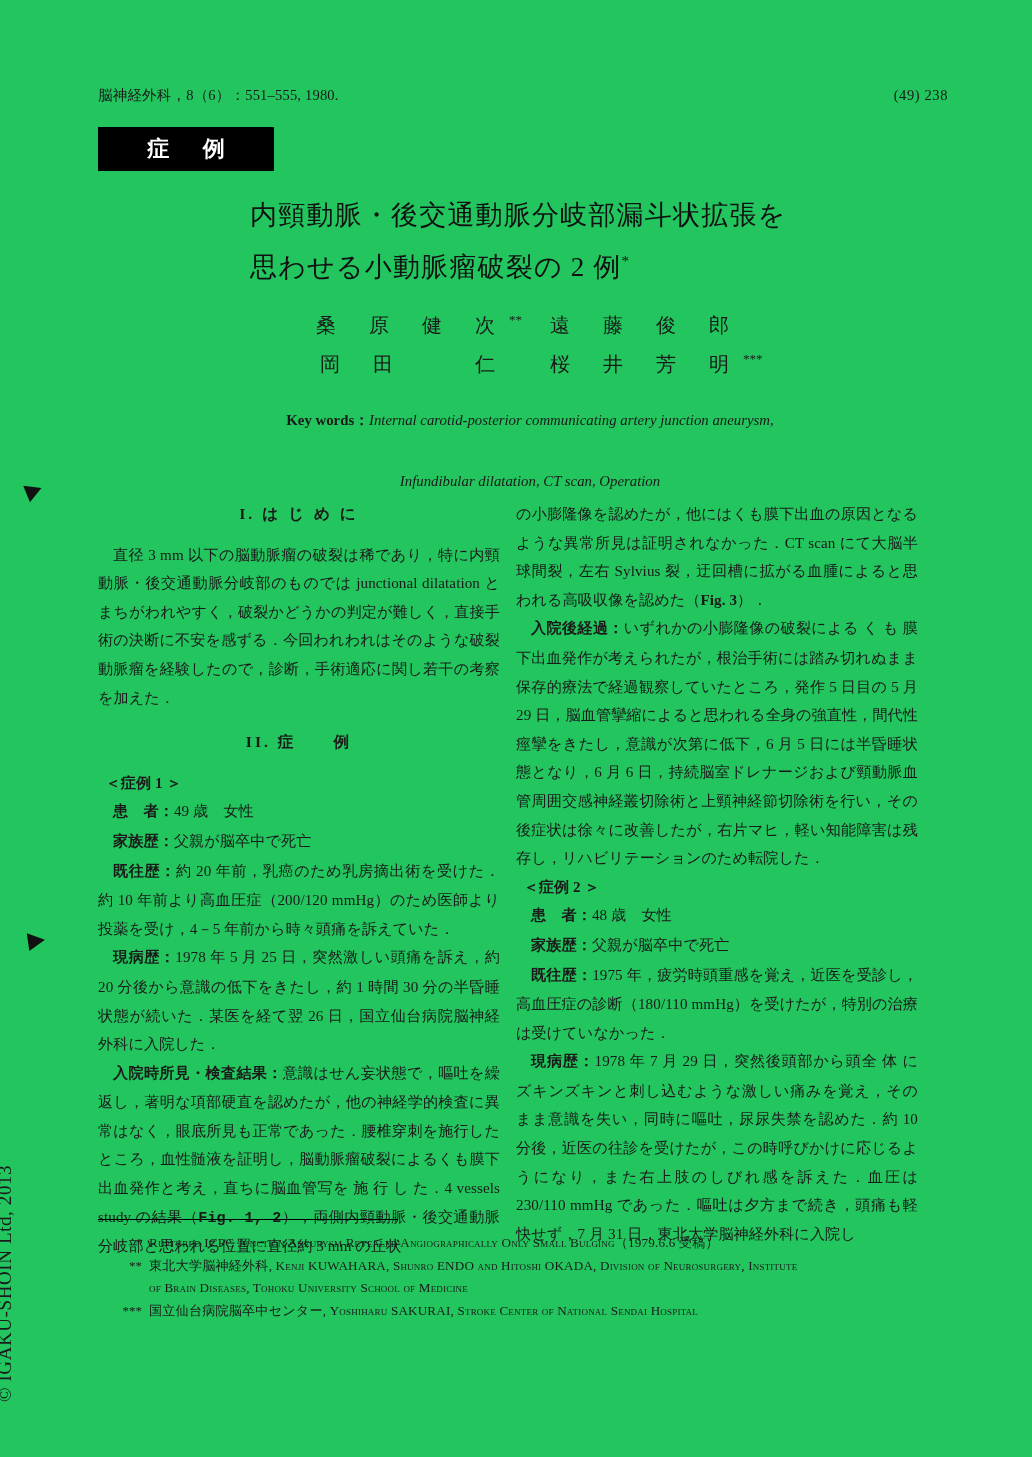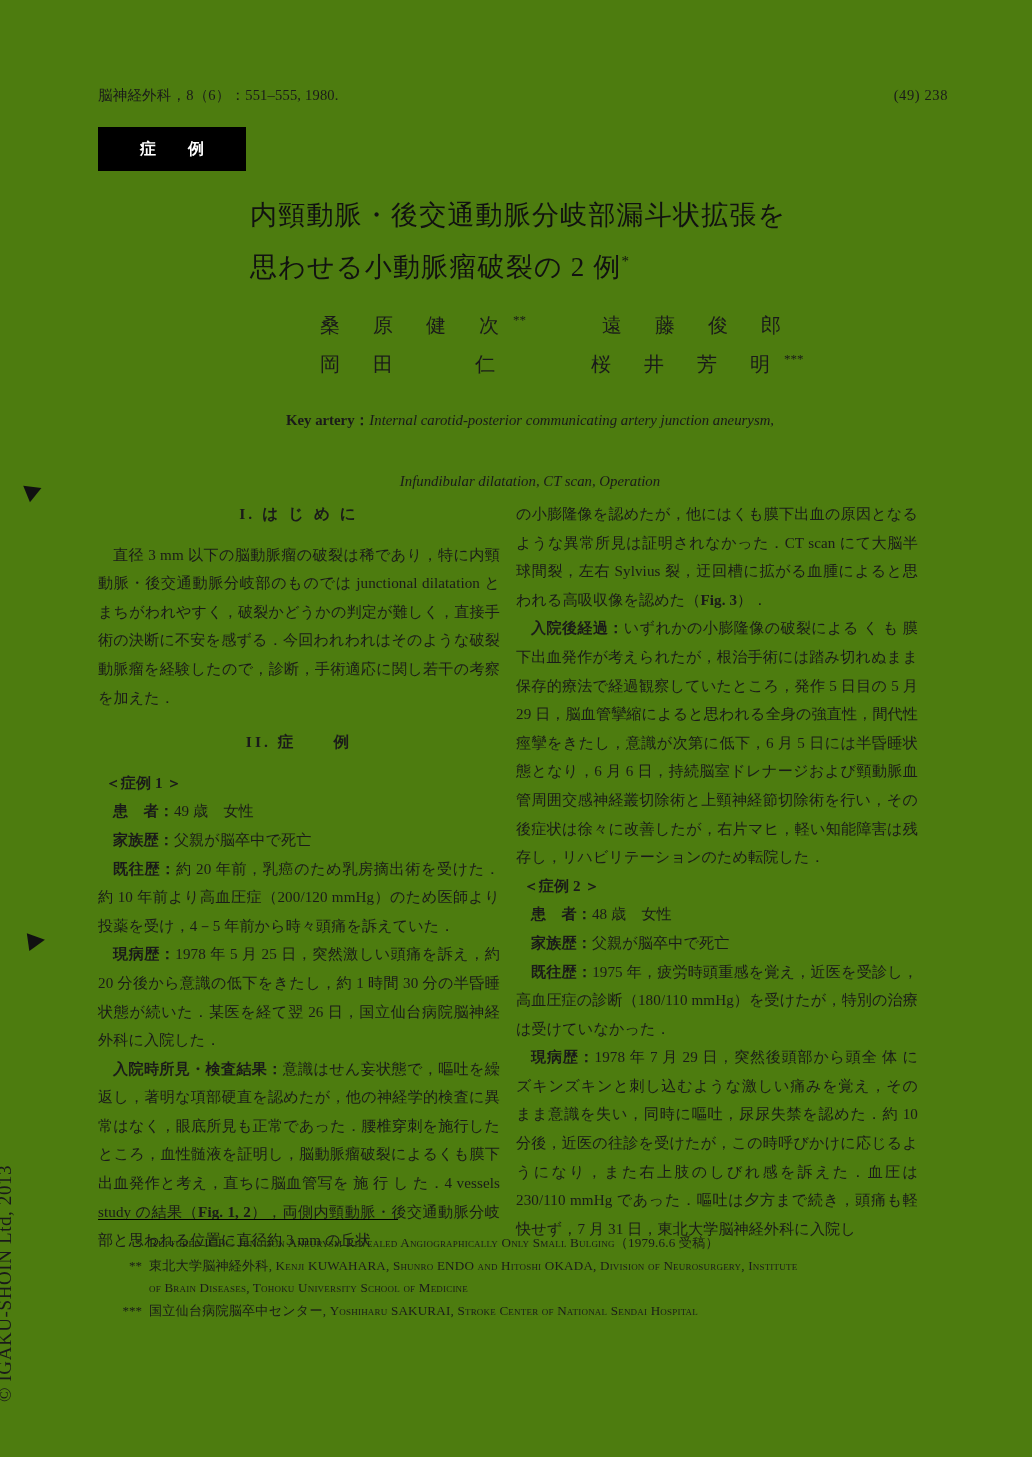--- a/index.html
+++ b/index.html
@@ -13,21 +13,21 @@
     height: 1457px;
     position: relative;
     font-family: "Liberation Serif", "DejaVu Serif", serif;
     color: #1a1a1a;
     overflow: hidden;
   }
 
   .page {
     position: absolute;
     inset: 0;
-    background: #4d7c0f;
+    background: #22c55e;
   }
 
   
   .running-head {
     position: absolute;
     top: 86px;
     left: 98px;
     right: 84px;
     display: flex;
     justify-content: space-between;
@@ -36,28 +36,28 @@
     letter-spacing: .2px;
   }
   .running-head .cite { white-space: nowrap; }
   .running-head .folio { white-space: nowrap; letter-spacing: .6px; }
 
   
   .badge {
     position: absolute;
     top: 127px;
     left: 98px;
-    width: 148px;
+    width: 176px;
     height: 44px;
     background: #000;
     color: #fff;
     display: flex;
     align-items: center;
     justify-content: center;
-    font-size: 16px;
+    font-size: 22px;
     letter-spacing: 14px;
     text-indent: 14px;
     font-weight: 600;
   }
 
   
   .title-block {
     position: absolute;
     top: 192px;
     left: 250px;
@@ -76,25 +76,24 @@
 
   
   .authors {
     position: absolute;
     top: 303px;
     left: 320px;
     width: 420px;
   }
   .author-row {
     display: flex;
-    justify-content: space-between;
+    justify-content: flex-end;
     font-size: 20px;
     line-height: 34px;
     letter-spacing: .5px;
-    gap: 48px;
   }
   .author-name {
     display: inline-block;
     white-space: nowrap;
   }
   .author-name.n1 { width: 200px; letter-spacing: 14px; }
   .author-name.n2 { width: 190px; letter-spacing: 14px; margin-left: 34px; }
   .author-name sup { font-size: 13px; letter-spacing: 0; vertical-align: super; }
 
   
@@ -146,21 +145,21 @@
   p.para.noindent { text-indent: 0; }
   .case-tag {
     margin: 0;
     text-indent: .5em;
     font-weight: bold;
   }
   .field {
     margin: 0;
     text-indent: 1em;
   }
-  .field b { font-weight: bold; }
+  .field b { font-weight: bold; font-family: Liberation Mono, monospace; }
   b.fig { font-weight: bold; }
 
   
   .footnotes {
     position: absolute;
     top: 1232px;
     left: 108px;
     width: 840px;
     font-size: 13.1px;
     line-height: 22.5px;
@@ -258,21 +257,21 @@
         <span>岡 田　　仁</span><sup></sup>
       </span>
       <span class="author-name n2">
         <span>桜 井 芳 明</span><sup>***</sup>
       </span>
     </div>
   </div>
 
   <div class="keywords">
     <div>
-      <span class="kw-label">Key artery</span><span class="kw-label">：</span><span class="kw-body">Internal carotid-posterior communicating artery junction aneurysm,</span>
+      <span class="kw-label">Key words</span><span class="kw-label">：</span><span class="kw-body">Internal carotid-posterior communicating artery junction aneurysm,</span>
     </div>
     <div class="kw-line2">Infundibular dilatation, CT scan, Operation</div>
   </div>
 
   <div class="columns">
 
     <div class="col">
       <div class="sec-head">I. は じ め に</div>
       <p class="para">直径 3 mm 以下の脳動脈瘤の破裂は稀であり，特に内頸動脈・後交通動脈分岐部のものでは junctional dilatation とまちがわれやすく，破裂かどうかの判定が難しく，直接手術の決断に不安を感ずる．今回われわれはそのような破裂動脈瘤を経験したので，診断，手術適応に関し若干の考察を加えた．</p>
 

